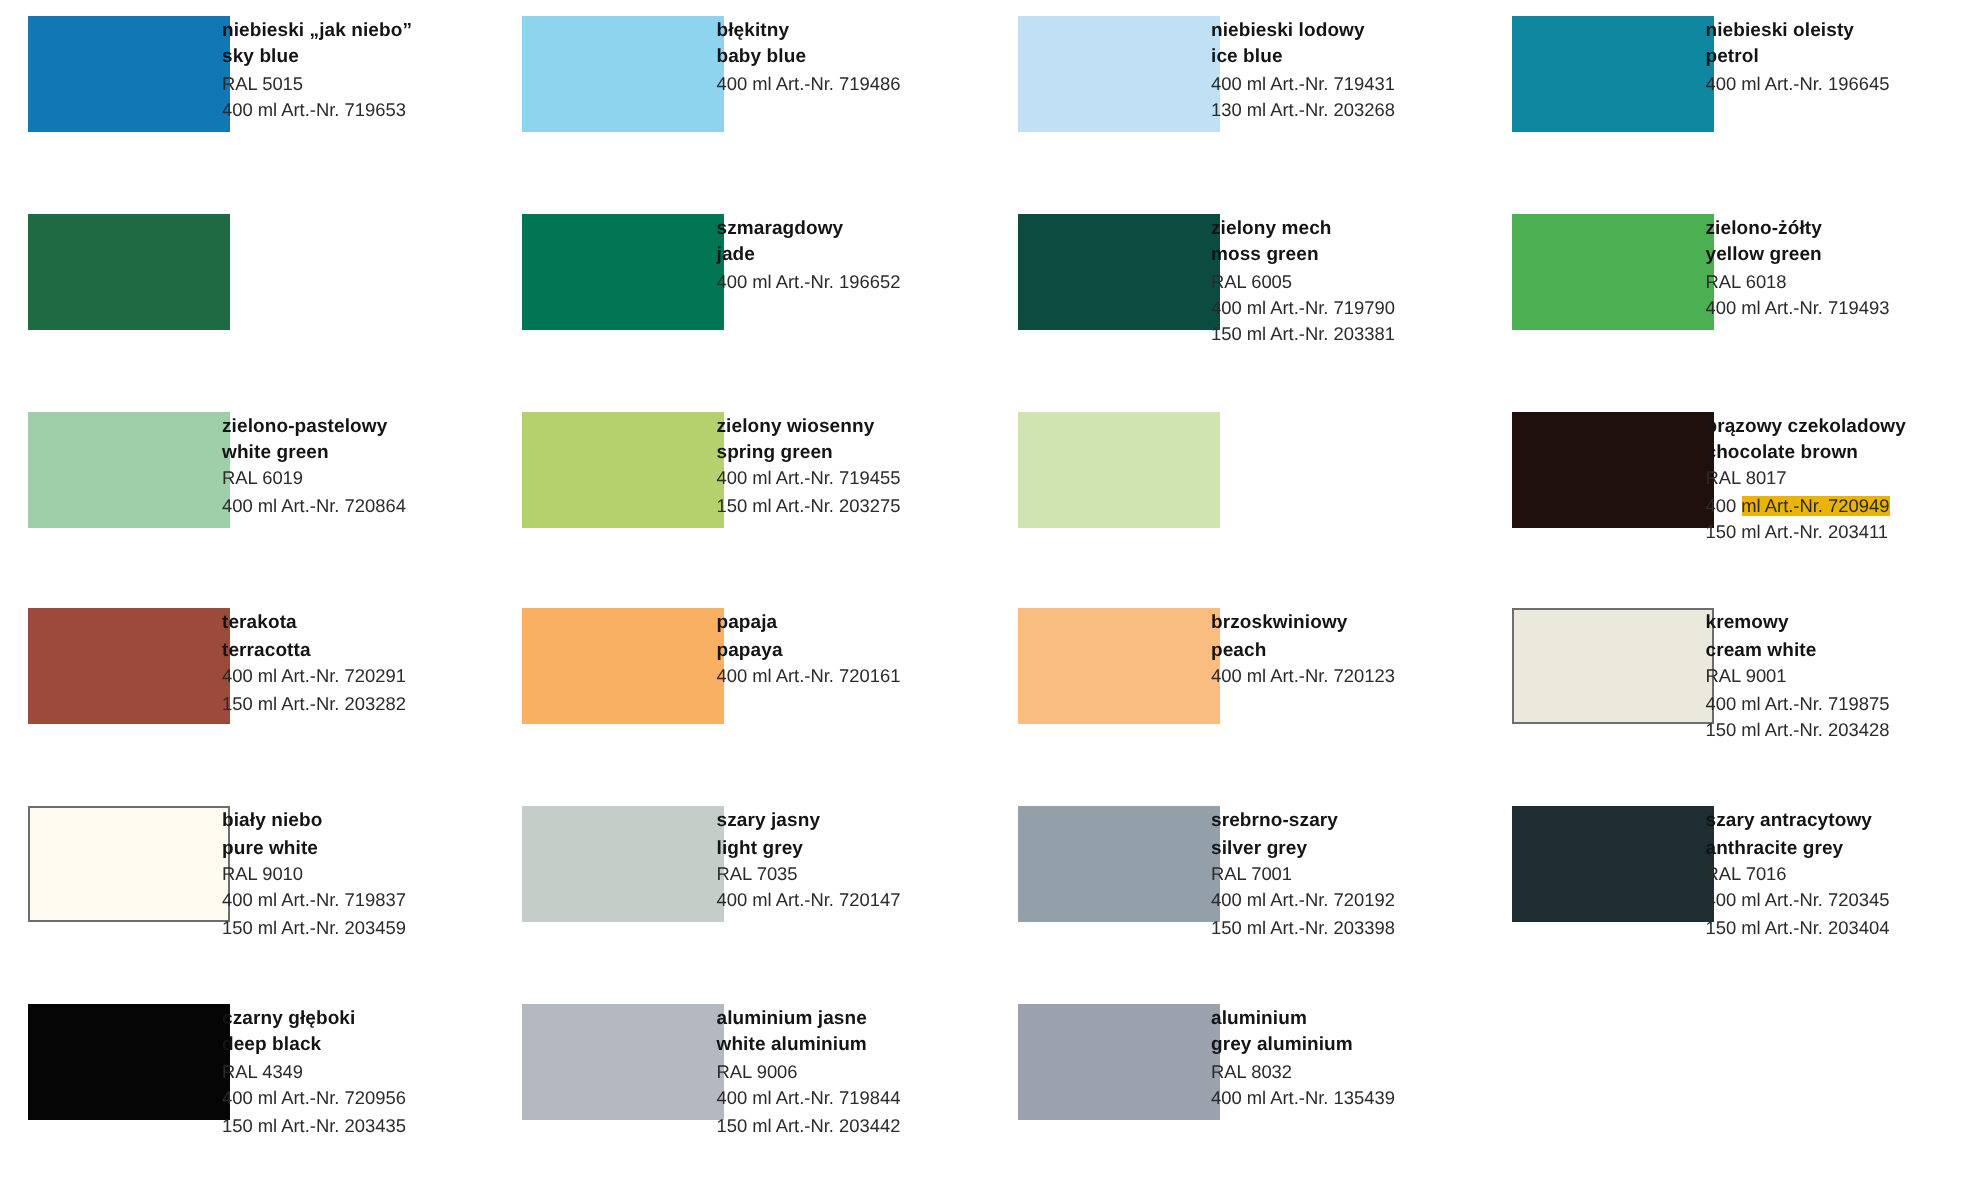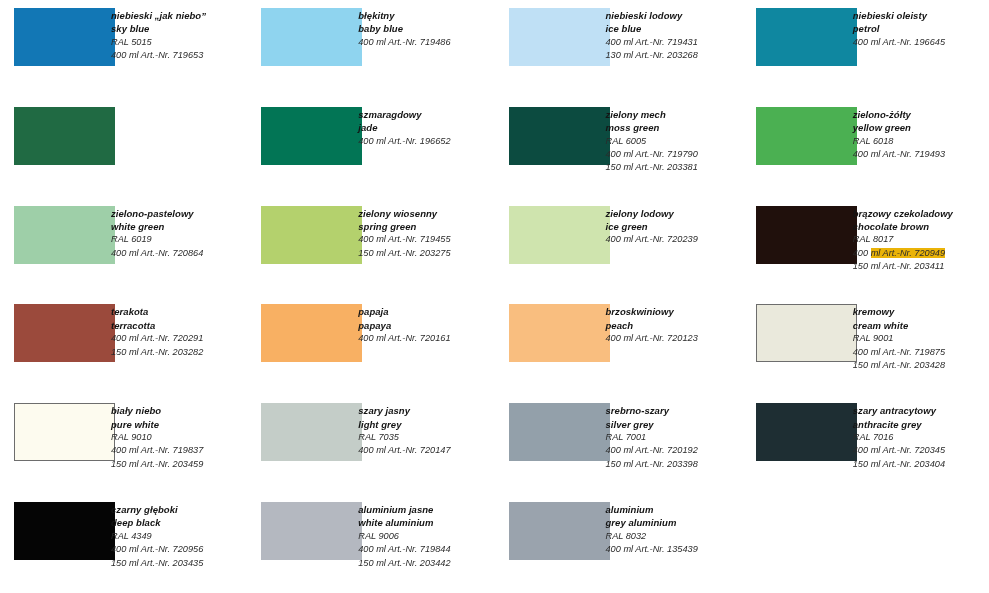--- a/index.html
+++ b/index.html
@@ -11,21 +11,20 @@
     width: 989px;
     height: 593px;
     font-family: "Liberation Sans", sans-serif;
     color: #1a1a1a;
     overflow: hidden;
   }
   #catalog {
     width: 989px;
     height: 593px;
     position: relative;
-    font-style: italic;
   }
   .swatch-row {
     display: flex;
     width: 989px;
     height: 98.8px;
     box-sizing: border-box;
   }
   .swatch-cell {
     width: 247.25px;
     height: 98.8px;
@@ -175,25 +174,20 @@
         <div class="swatch-chip" style="background: rgb(180, 209, 109);"></div>
         <div class="swatch-info">
           <div class="name-pl">zielony wiosenny</div>
           <div class="name-en">spring green</div>
           <div class="artnr">400 ml Art.-Nr. 719455</div>
           <div class="artnr">150 ml Art.-Nr. 203275</div>
         </div>
       </div>
       <div class="swatch-cell tight">
         <div class="swatch-chip" style="background: rgb(207, 228, 174);"></div>
-        <div class="swatch-info">
-          <div class="name-pl">zielony lodowy</div>
-          <div class="name-en">ice green</div>
-          <div class="artnr">400 ml Art.-Nr. 720239</div>
-        </div>
       </div>
       <div class="swatch-cell tight">
         <div class="swatch-chip" style="background: rgb(32, 16, 12);"></div>
         <div class="swatch-info">
           <div class="name-pl">brązowy czekoladowy</div>
           <div class="name-en">chocolate brown</div>
           <div class="ral-code">RAL 8017</div>
           <div class="artnr"><span>400 </span><span class="sel">ml Art.-Nr. 720949</span></div>
           <div class="artnr">150 ml Art.-Nr. 203411</div>
         </div>

